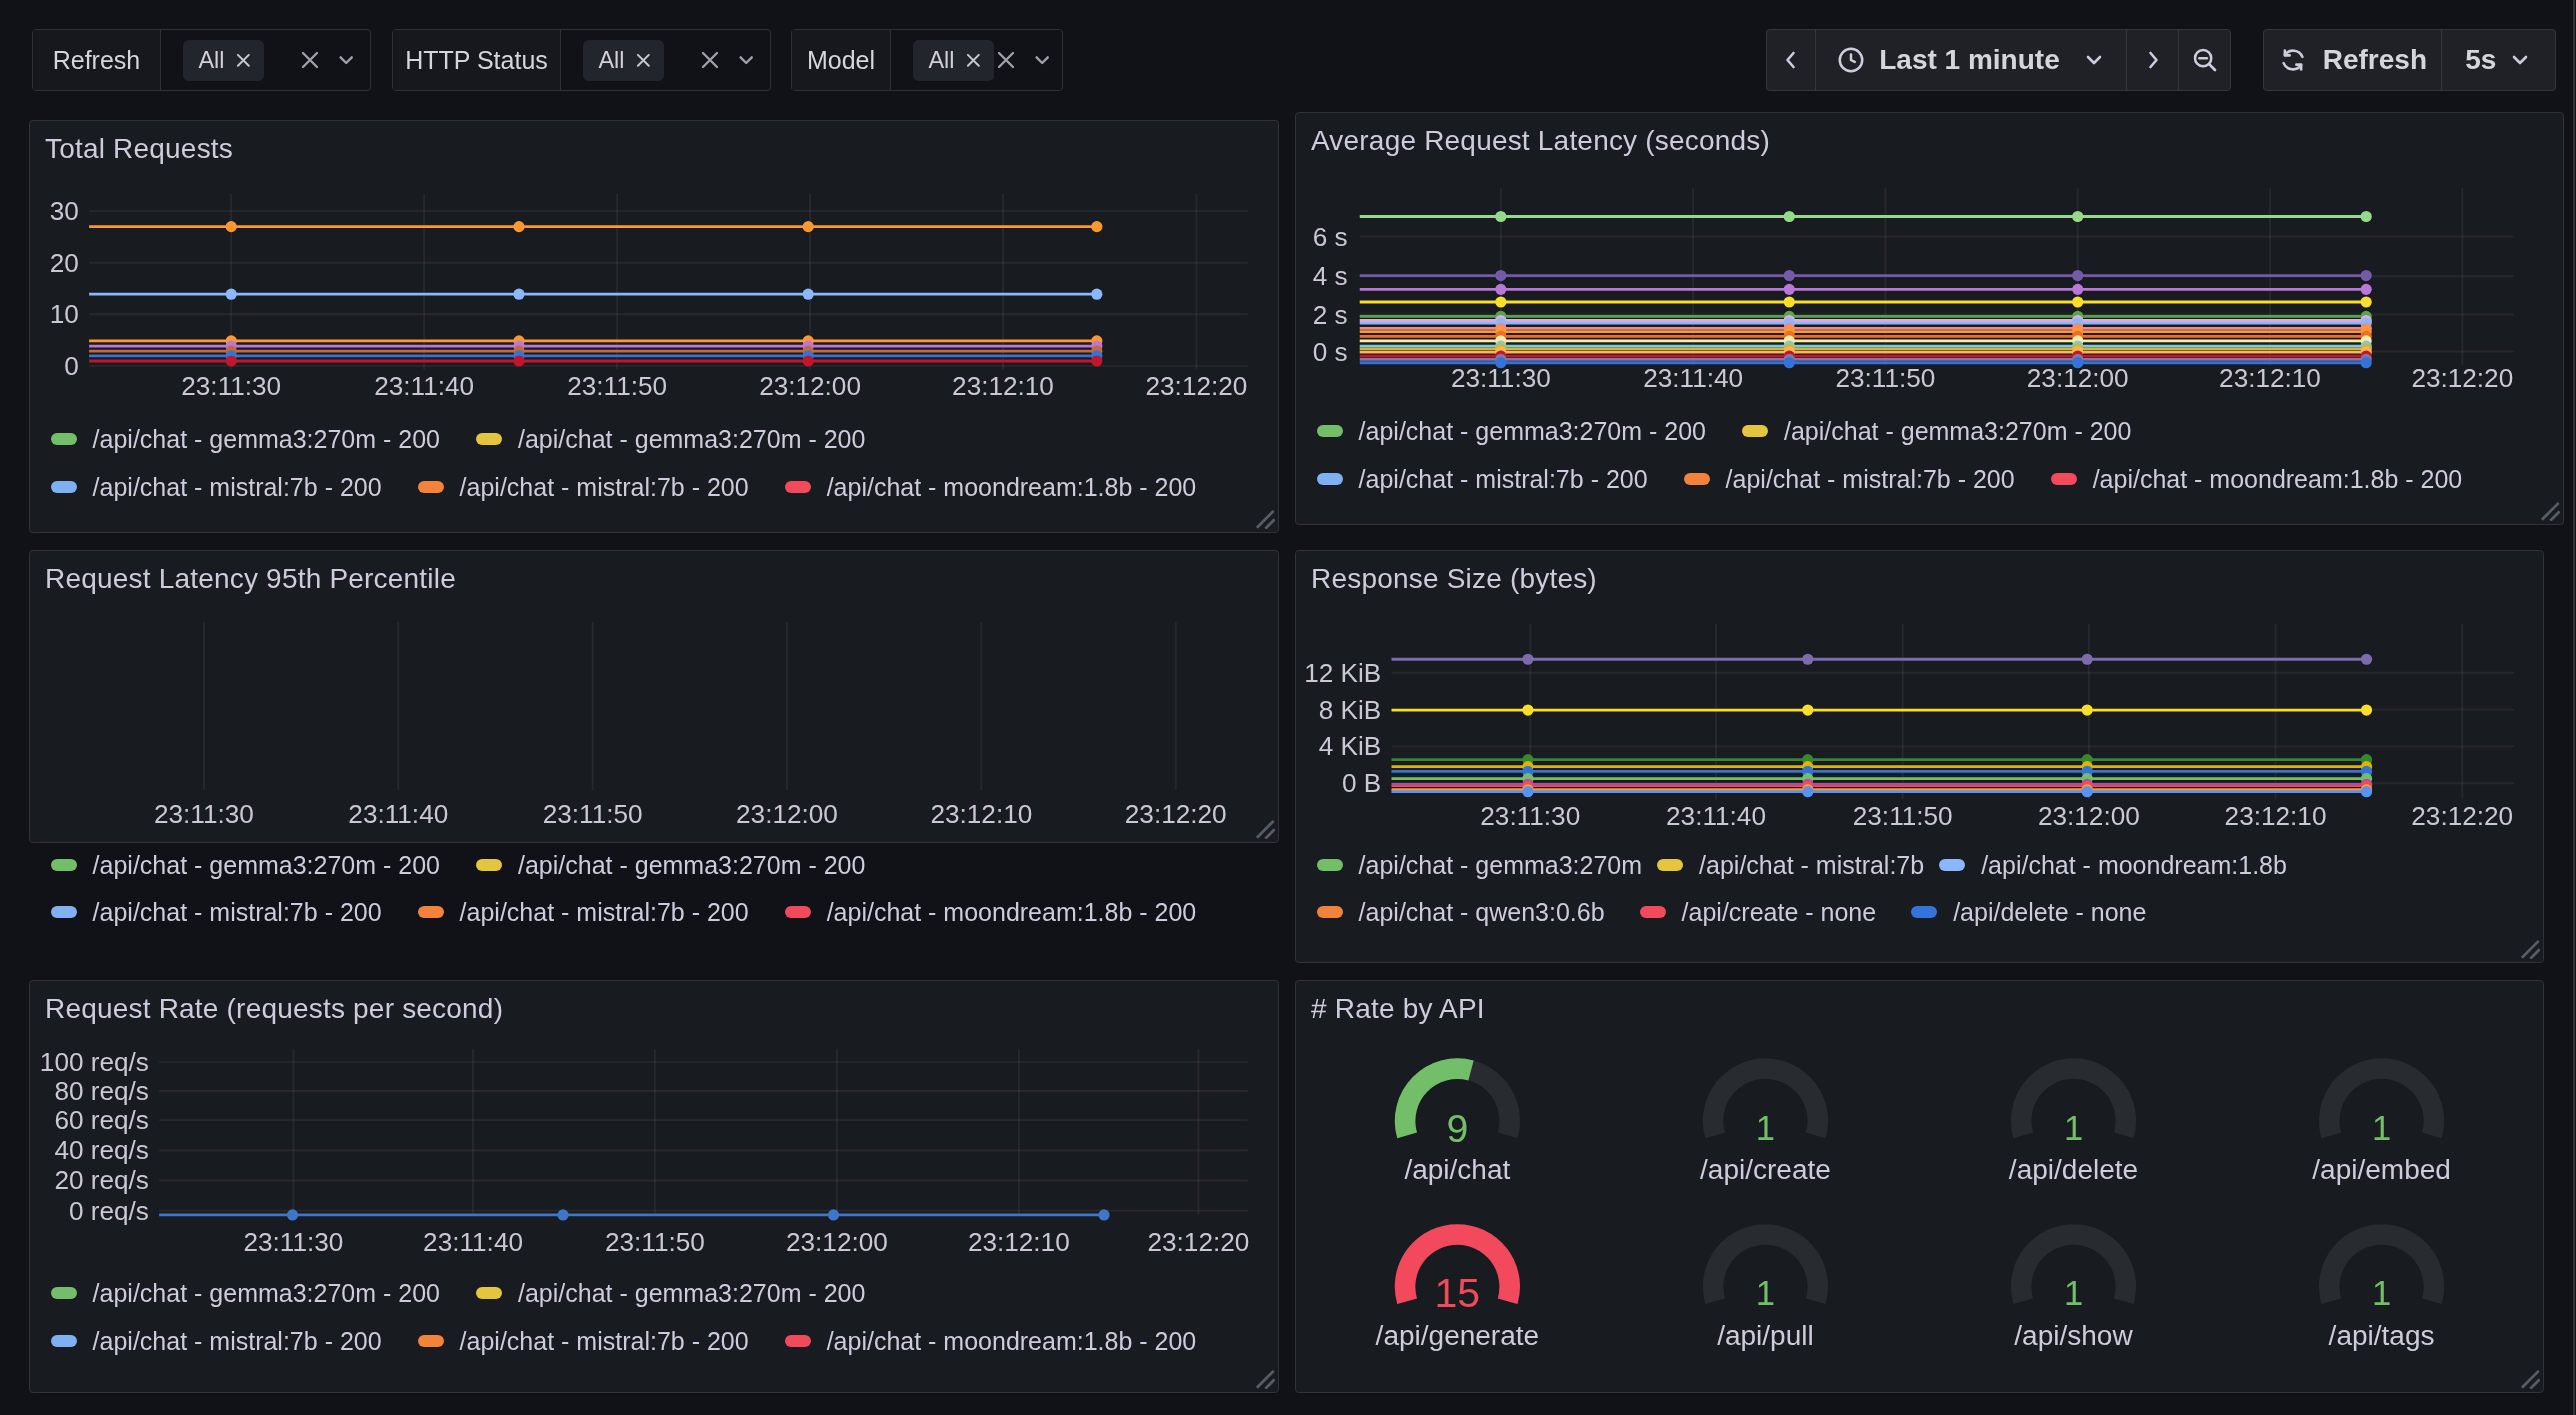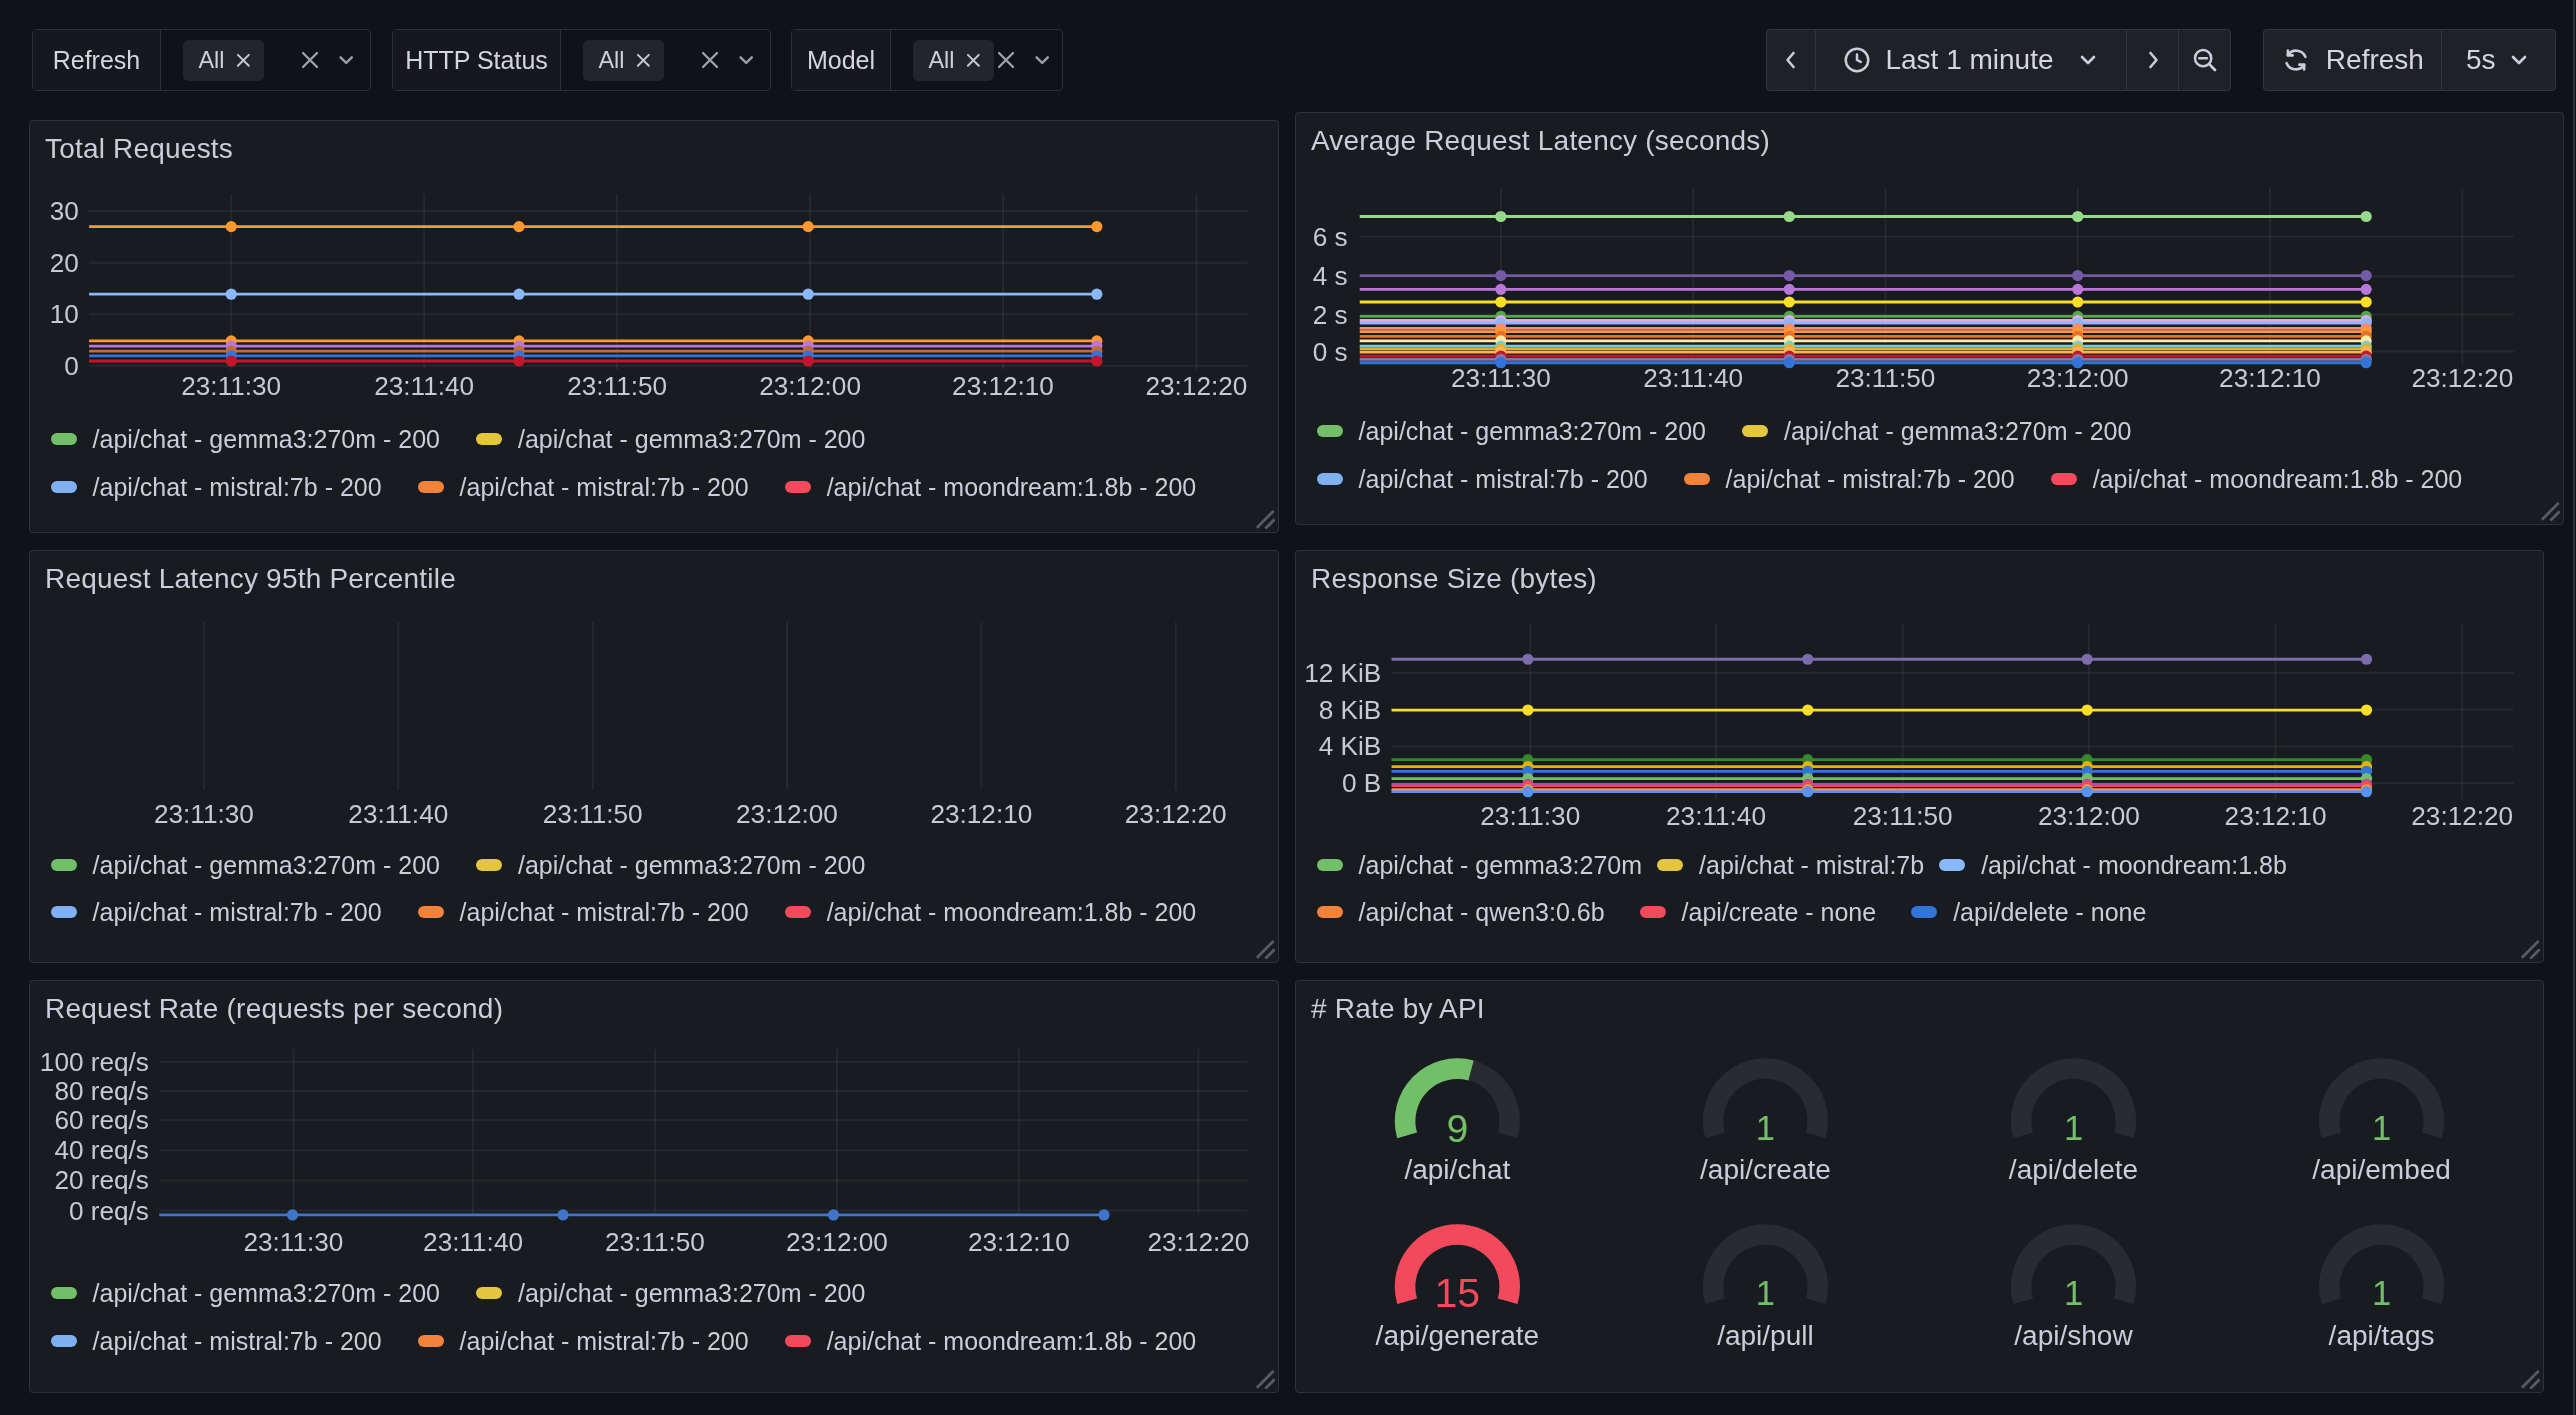--- a/index.html
+++ b/index.html
@@ -10,21 +10,21 @@
 .lt { font-size:25px; color:#ccccdc; white-space:nowrap; }
 .rsz { position:absolute; right:2.8px; bottom:2.8px; }
 .fbox { position:absolute; top:29px; height:62px; display:flex; border:1.9px solid #2e3036; border-radius:3.7px; background:#111217; }
 .flab { flex:0 0 auto; white-space:nowrap; background:#17181e; border-right:1.9px solid #2e3036; display:flex; align-items:center; justify-content:center; font-size:25px; font-weight:500; color:#d5d6dc; }
 .fval { flex:1; display:flex; align-items:center; padding:0 13px 0 22.4px; }
 .chip { background:#22252b; border-radius:5.6px; height:41px; display:inline-flex; align-items:center; gap:9.3px; padding:0 11.2px 0 15px; font-size:23.4px; color:#d0d1d8; }
 .ficons { margin-left:auto; display:flex; align-items:center; gap:13px; }
 .fcaret { display:flex; }
 .tgroup { position:absolute; top:29px; height:62px; display:flex; border:1.9px solid #34363d; border-radius:3.7px; background:#202127; overflow:hidden; }
 .tseg { display:flex; align-items:center; justify-content:center; border-right:1.9px solid #34363d; height:100%; }
-.ttext { font-size:28px; font-weight:400; color:#d5d6dc; }
+.ttext { font-size:28px; font-weight:700; color:#d5d6dc; }
 .redge { position:absolute; right:0.9px; top:0; width:1.9px; height:100%; background:#32343c; }
 svg text { font-family:"Liberation Sans",sans-serif; }
 </style></head>
 <body>
 <div class="fbox" style="left:32px;width:339px">
     <div class="flab" style="width:128px">Refresh</div>
     <div class="fval">
       <span class="chip">All <svg width="18.7" height="18.7" viewBox="0 0 24 24">
           <path d="M5 5 L19 19 M19 5 L5 19" stroke="#c7c8cf" stroke-width="2.6" stroke-linecap="round" fill="none"></path>
         </svg></span>
@@ -343,21 +343,21 @@
       <span class="li">
         <span class="sw" style="background:#f2495c"></span>
         <span class="lt">/api/chat - moondream:1.8b - 200</span>
       </span>
     </div>
     <svg class="rsz" width="20.6" height="20.6" viewBox="0 0 22 22">
       <line x1="20" y1="2" x2="2" y2="20" stroke="#585b64" stroke-width="3"></line>
       <line x1="21" y1="11" x2="11" y2="21" stroke="#585b64" stroke-width="3"></line>
     </svg>
   </div>
-<div class="panel" style="left:29px;top:550px;width:1250px;height:413px">
+<div class="panel" style="left:29px;top:550px;width:1250px;height:293px">
     <div class="ptitle">Request Latency 95th Percentile</div>
     <svg width="1250" height="413" style="position:absolute;left:-1.9px;top:-1.9px" viewBox="0 0 1337 442">
       <line x1="187.9" y1="78" x2="187.9" y2="258" stroke="rgba(204,204,220,0.08)" stroke-width="2"></line>
       <line x1="395.9" y1="78" x2="395.9" y2="258" stroke="rgba(204,204,220,0.08)" stroke-width="2"></line>
       <line x1="603.9" y1="78" x2="603.9" y2="258" stroke="rgba(204,204,220,0.08)" stroke-width="2"></line>
       <line x1="811.9" y1="78" x2="811.9" y2="258" stroke="rgba(204,204,220,0.08)" stroke-width="2"></line>
       <line x1="1019.9" y1="78" x2="1019.9" y2="258" stroke="rgba(204,204,220,0.08)" stroke-width="2"></line>
       <line x1="1227.9" y1="78" x2="1227.9" y2="258" stroke="rgba(204,204,220,0.08)" stroke-width="2"></line>
       <text x="187.9" y="284" fill="#c8c9d3" font-size="28" text-anchor="middle" dominant-baseline="central">23:11:30</text>
       <text x="395.9" y="284" fill="#c8c9d3" font-size="28" text-anchor="middle" dominant-baseline="central">23:11:40</text>

